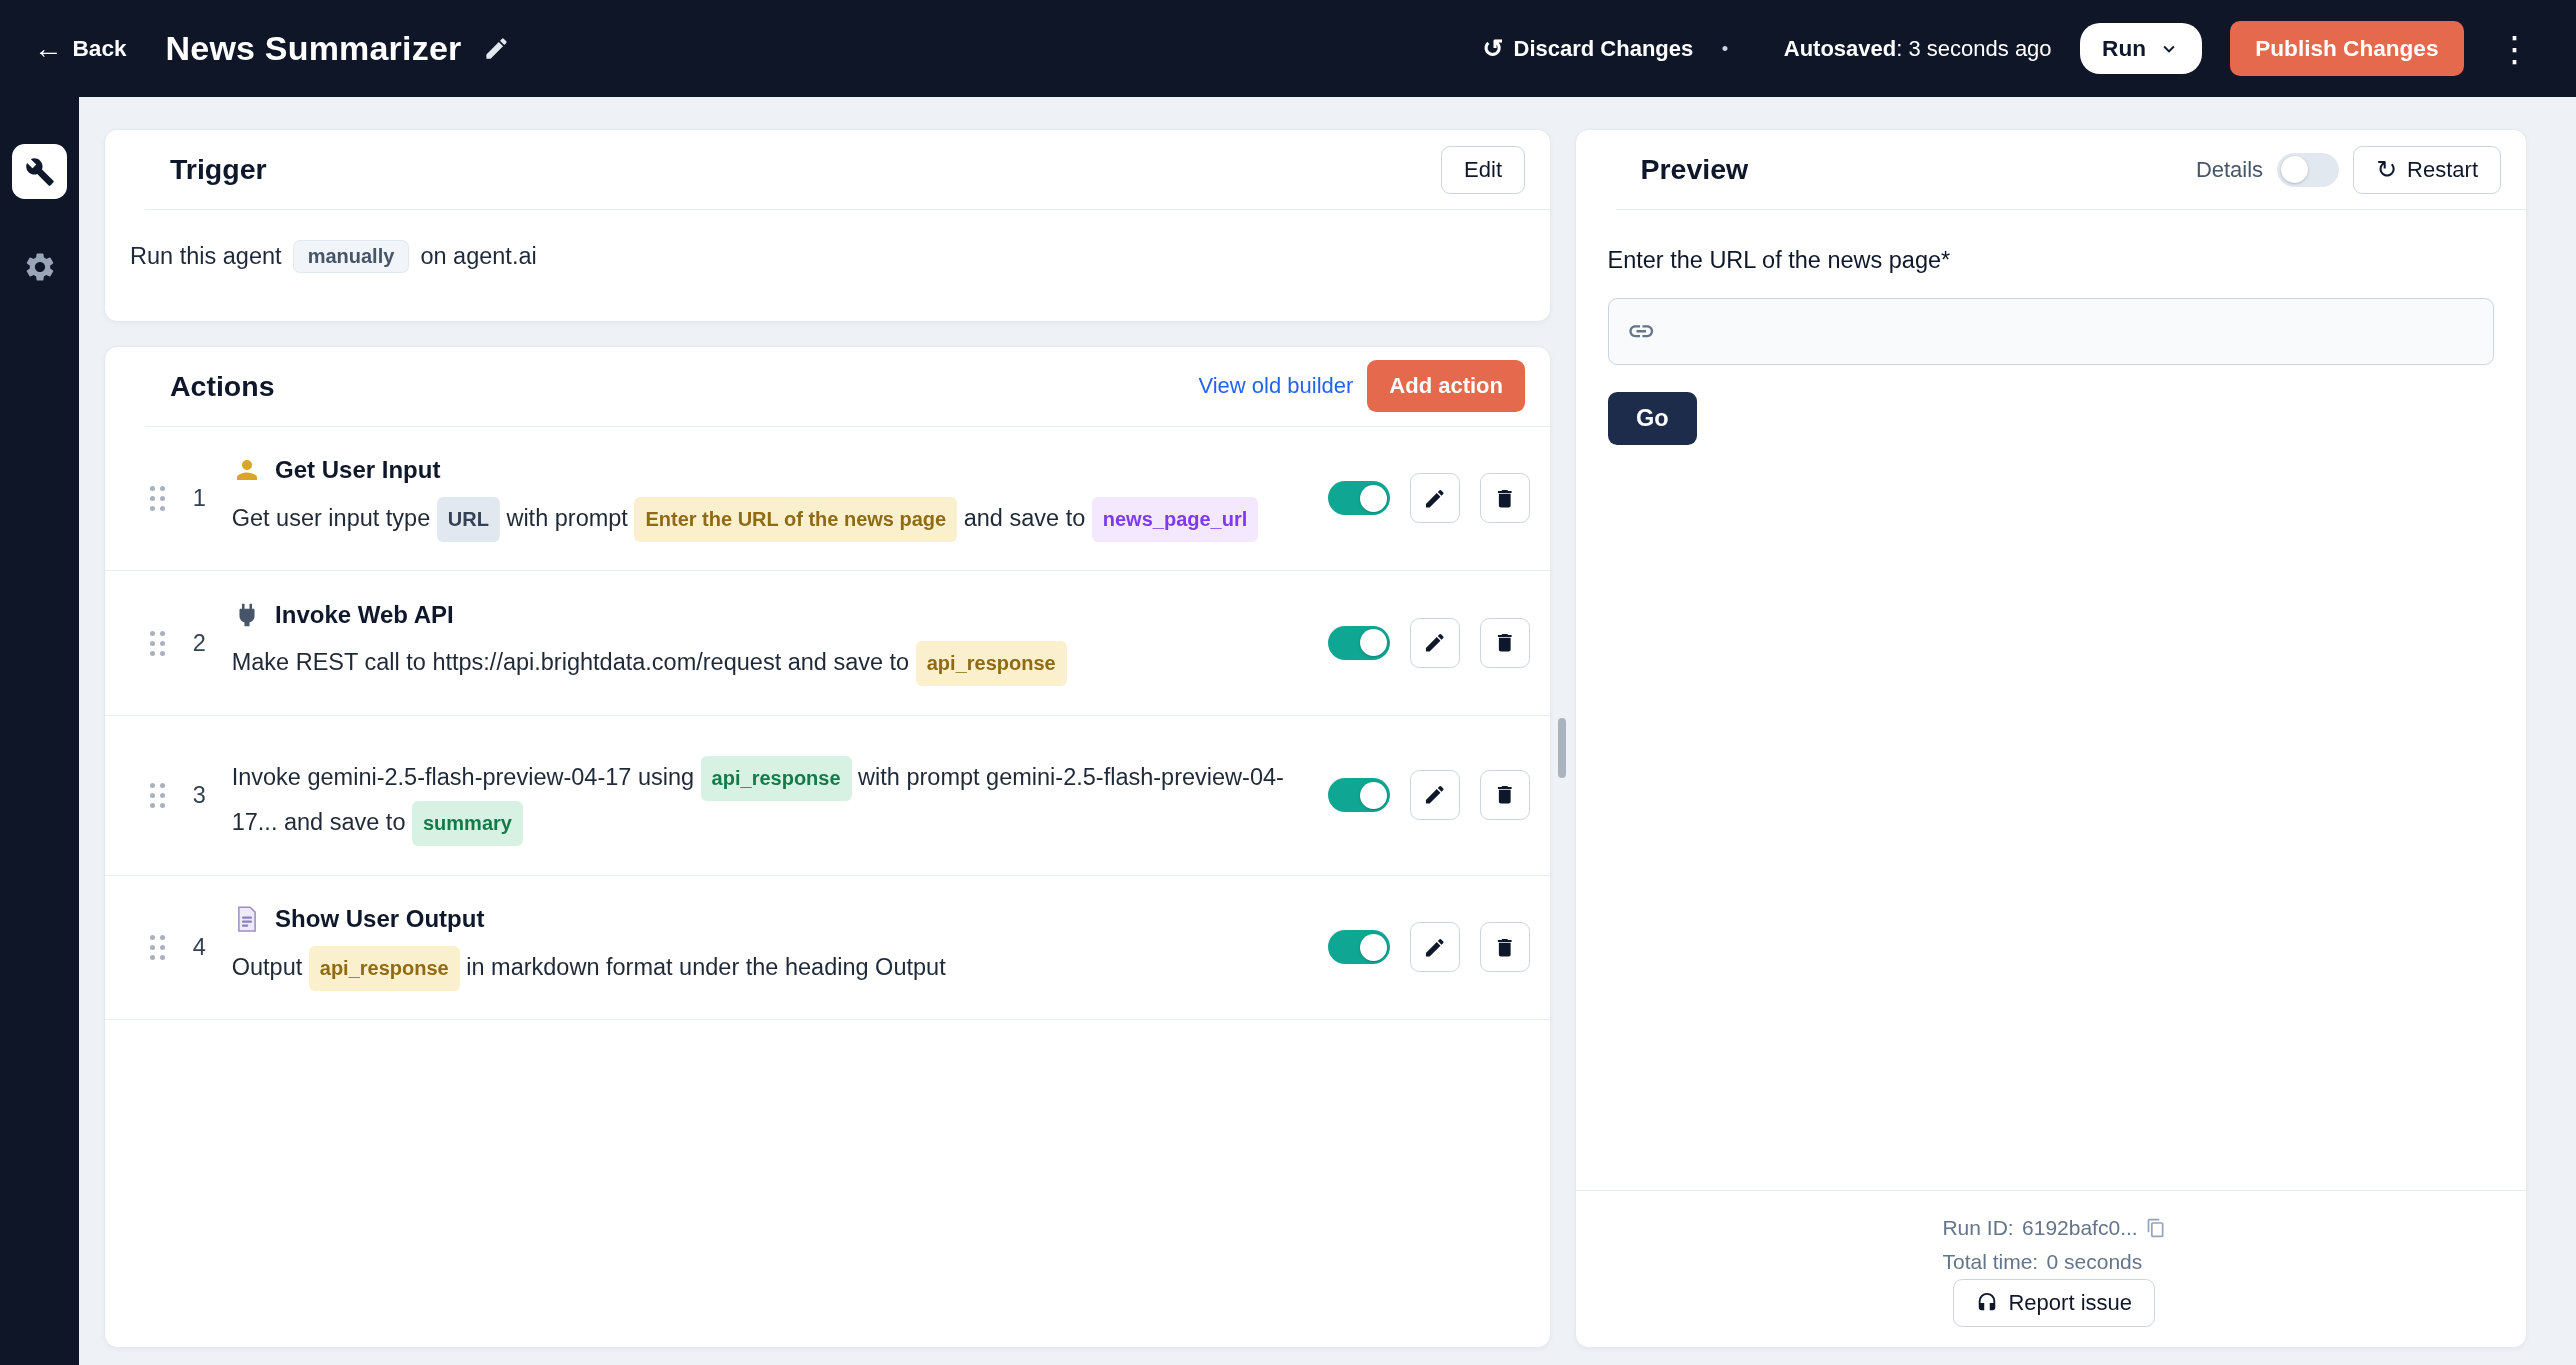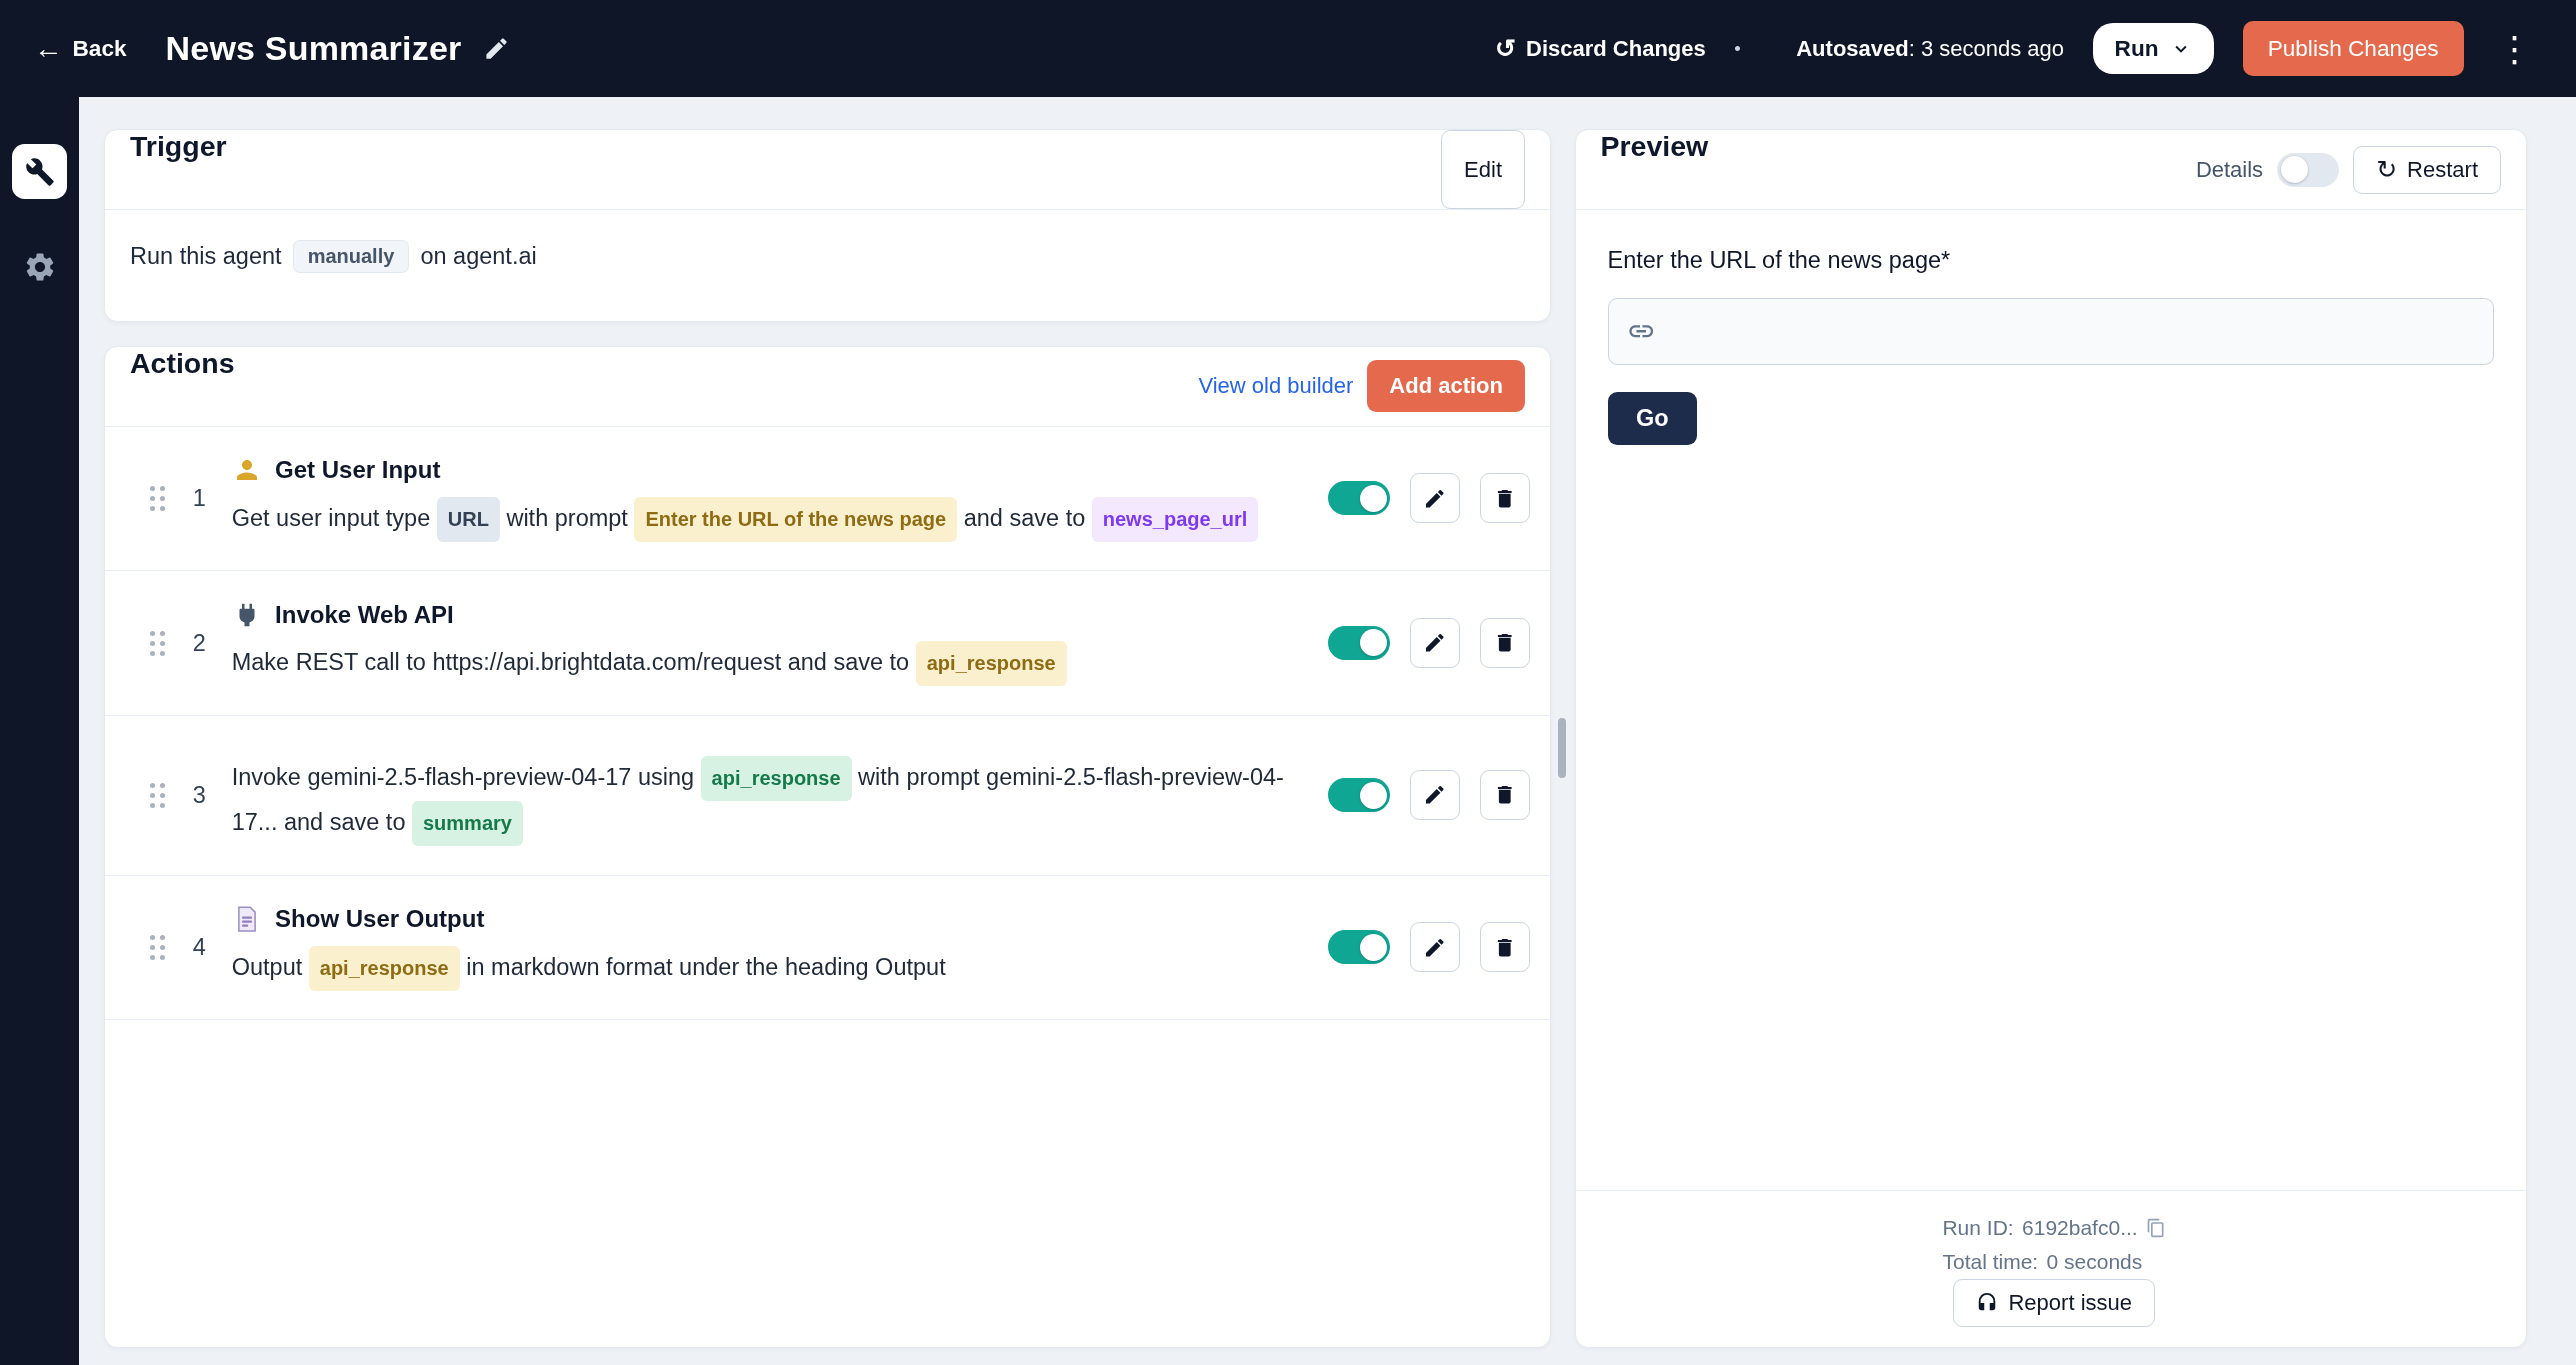--- a/index.html
+++ b/index.html
@@ -15,37 +15,37 @@
   .page-title { font-size:34px; font-weight:700; color:#fff; margin-left:39px; letter-spacing:0.2px; }
   .title-pencil { width:27px; height:27px; margin-left:22px; color:#e2e8f0; cursor:pointer; }
   .tb-right { display:flex; align-items:center; gap:28.5px; }
   .discard-btn { display:flex; align-items:center; gap:10px; background:none; border:none; color:#fff; font-size:22px; font-weight:600; cursor:pointer; font-family:inherit; }
   .history-glyph { font-size:25px; line-height:1; }
   .sep-dot { color:#cbd5e1; font-size:18.5px; }
   .autosave { color:#fff; font-size:22px;margin-left:27px; }
   .autosave .b { font-weight:700; }
   .run-btn { display:flex; align-items:center; gap:11.7px; background:#fff; color:#0f172a; border:none; border-radius:20px; padding:12.6px 22px; font-size:22.6px; font-weight:600; cursor:pointer; font-family:inherit; }
   .run-btn .chev { width:22px; height:22px; color:#0f172a; }
-  .publish-btn { background:var(--accent-orange,#e5694c); color:#fff; border:none; border-radius:10px; padding:14.3px 25px; font-size:22.6px; font-weight:400; cursor:pointer; font-family:inherit; }
+  .publish-btn { background:var(--accent-orange,#e5694c); color:#fff; border:none; border-radius:10px; padding:14.3px 25px; font-size:22.6px; font-weight:700; cursor:pointer; font-family:inherit; }
   .kebab-btn { background:none; border:none; color:#fff; font-size:35px; line-height:1; cursor:pointer; padding:0 5px; font-family:inherit; }
 
   
   .body-row { flex:1; display:flex; min-height:0; }
   .sidebar { width:79px; flex:0 0 79px; background:var(--topbar-bg,#0e1627); display:flex; flex-direction:column; align-items:center; padding-top:47px; gap:40px; }
   .side-item { width:55px; height:55px; border-radius:12.6px; display:flex; align-items:center; justify-content:center; color:#9aa6b8; cursor:pointer; }
   .side-item.active { background:#fff; color:#0f172a; }
   .side-item .sicon { width:30px; height:30px; }
   .side-item .sicon.gear { width:34px; height:34px; }
 
   .content { flex:1; min-width:0; position:relative; padding:32px 49px 18.5px 25px; display:flex; gap:23.5px; }
   .col-left { width:1447px; flex:0 0 1447px; display:flex; flex-direction:column; gap:23.5px; min-height:0; }
   .col-right { flex:1; min-width:0; }
 
   .card { background:#fff; border:0.8px solid #e4e9f0; border-radius:13.4px; box-shadow:0 1.7px 4.2px rgba(15,23,42,.04); }
-  .card-header { height:80px; display:flex; justify-content:space-between; padding:0 25px; border-bottom:0.8px solid #e8edf3; }
+  .card-header { height:80px; display:flex; align-items:center; justify-content:space-between; padding:0 25px; border-bottom:0.8px solid #e8edf3;margin-left:40px; }
   .card-header h2 { font-size:28.5px; font-weight:700; color:#0f172a; }
   .header-right { display:flex; align-items:center; gap:14px; }
 
   .btn-outline { display:flex; align-items:center; gap:10px; border:0.8px solid #cbd5e1; background:#fff; border-radius:9.2px; padding:10px 22px; font-size:22px; font-weight:500; color:#0f172a; cursor:pointer; font-family:inherit; }
   .btn-orange { background:var(--accent-orange,#e5694c); color:#fff; border:none; border-radius:9.2px; padding:12.6px 22px; font-size:22px; font-weight:600; cursor:pointer; font-family:inherit; }
   .link { color:var(--link-blue,#2563eb); font-size:22px; font-weight:500; text-decoration:none; cursor:pointer; }
 
   
   .trigger-card { height:193px; flex:0 0 193px; }
   .trigger-body { padding:30px 25px; font-size:23.5px; color:#1e293b; display:flex; align-items:center; gap:11.7px; flex-wrap:wrap; }

